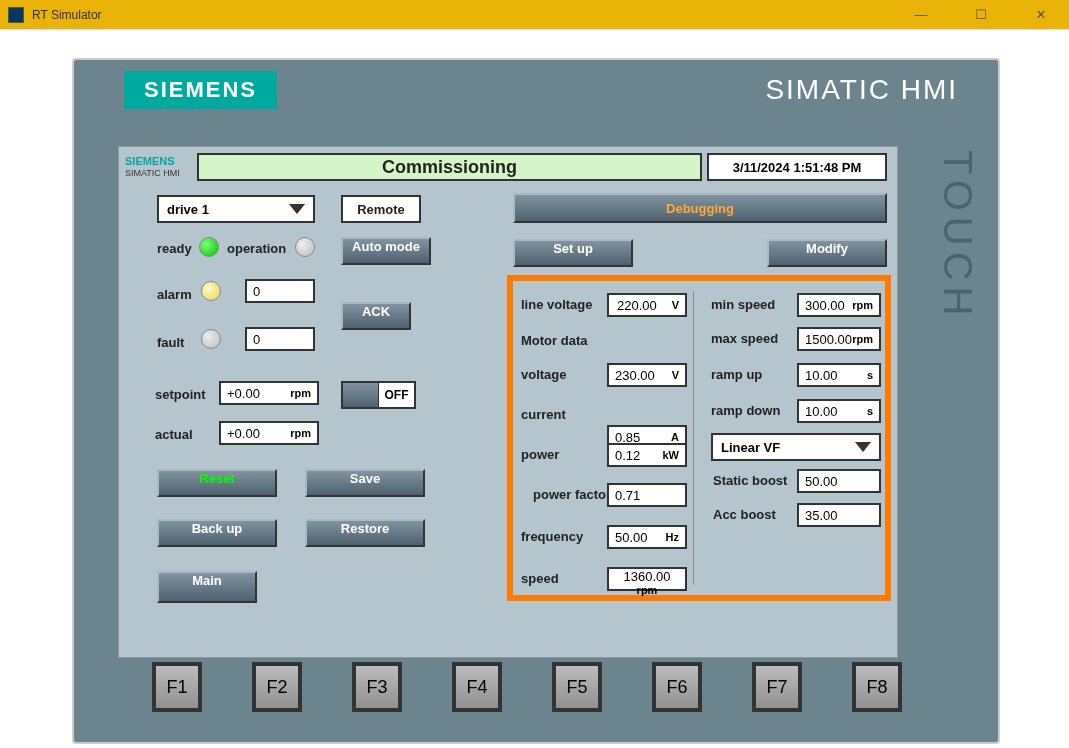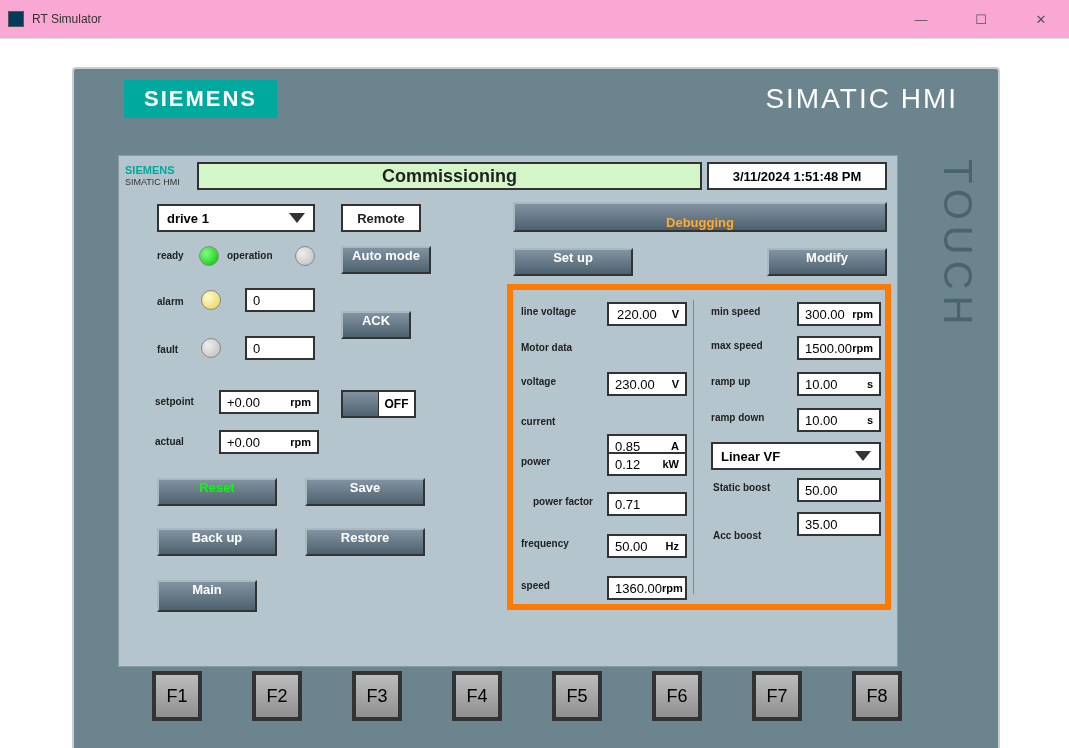--- a/index.html
+++ b/index.html
@@ -6,22 +6,22 @@
   body {
     font-family: Tahoma, Arial, sans-serif;
     background: #fff;
     width: 1069px;
     height: 748px;
     overflow: hidden;
     font-size: 13px;
   }
   
   .titlebar {
-    height: 39px;
-    background: #f9a8d4;
+    height: 30px;
+    background: #eab308;
     border-bottom: 1px solid #ddd;
     display: flex;
     align-items: center;
     padding: 0 8px;
     justify-content: space-between;
   }
   .titlebar-left { display: flex; align-items: center; gap: 8px; }
   .app-icon {
     width: 16px; height: 16px;
     background: #003b5c;
@@ -114,30 +114,30 @@
     border-top-color:#aab8c2; border-left-color:#aab8c2;
     display:flex; align-items:flex-start; justify-content:center;
     font-weight:bold; color:#fff; cursor:pointer;
     font-size:13px;
   }
   .btn-white { background:#fff; color:#222; border:2px solid #333; display:flex;align-items:center;justify-content:center;font-weight:bold; height:28px; cursor:pointer; }
   .btn-big {
     background:linear-gradient(#8193a0,#4e616e);
     border:2px solid #333;
     border-top-color:#aab8c2; border-left-color:#aab8c2;
-    color:#fff; font-weight:bold; display:flex; align-items:flex-end; justify-content:center;
+    color:#fff; font-weight:bold; display:flex; align-items:center; justify-content:center;
     cursor:pointer;
   }
   .val-box {
     background:#fff; border:2px solid #333; display:flex; align-items:center;
     padding:0 6px; height:24px; font-size:13px;
   }
   .val-box span.val { flex:1; text-align:left; }
   .val-box span.unit { font-size:11px; font-weight:bold; }
-  .label { font-size:10px; font-weight:bold; color:#222; position:absolute; }
+  .label { font-size:13px; font-weight:bold; color:#222; position:absolute; }
   .led { width:20px; height:20px; border-radius:50%; border:1px solid #888; position:absolute; }
   .led.green { background:radial-gradient(circle at 35% 35%, #7fff7f, #00c000); }
   .led.yellow { background:radial-gradient(circle at 35% 35%, #fffbcc, #e6d050); }
   .led.grey { background:radial-gradient(circle at 35% 35%, #eee, #bbb); }
 
   .orange-panel {
     position:absolute;
     left:388px; top:128px;
     width:384px; height:326px;
     border:6px solid #ff7a00;
@@ -308,21 +308,21 @@
           <span class="val">0.71</span>
         </div>
 
         <span class="label" style="left:8px; top:248px;">frequency</span>
         <div class="val-box pos" style="left:94px; top:244px; width:80px;">
           <span class="val">50.00</span>
           <span class="unit">Hz</span>
         </div>
 
         <span class="label" style="left:8px; top:290px;">speed</span>
-        <div class="val-box pos" style="left:94px; top:286px; width:80px;">
+        <div class="val-box pos" style="left:94px; top:286px; width:80px;flex-direction:column;">
           <span class="val">1360.00</span>
           <span class="unit">rpm</span>
         </div>
 
         <span class="label" style="left:198px; top:16px;">min speed</span>
         <div class="val-box pos" style="left:284px; top:12px; width:84px;">
           <span class="val">300.00</span>
           <span class="unit">rpm</span>
         </div>
 
@@ -347,21 +347,21 @@
         <div class="dropdown pos" style="left:198px; top:152px; width:170px;">
           <span>Linear VF</span>
           <div class="chev"></div>
         </div>
 
         <span class="label" style="left:200px; top:192px;">Static boost</span>
         <div class="val-box pos" style="left:284px; top:188px; width:84px;">
           <span class="val">50.00</span>
         </div>
 
-        <span class="label" style="left:200px; top:240px;">Acc boost</span>
+        <span class="label" style="left:200px; top:226px;">Acc boost</span>
         <div class="val-box pos" style="left:284px; top:222px; width:84px;">
           <span class="val">35.00</span>
         </div>
       </div>
     </div>
 
     <div class="fkey-row">
       <div class="fkey">
           <span>F1</span>
         </div>

